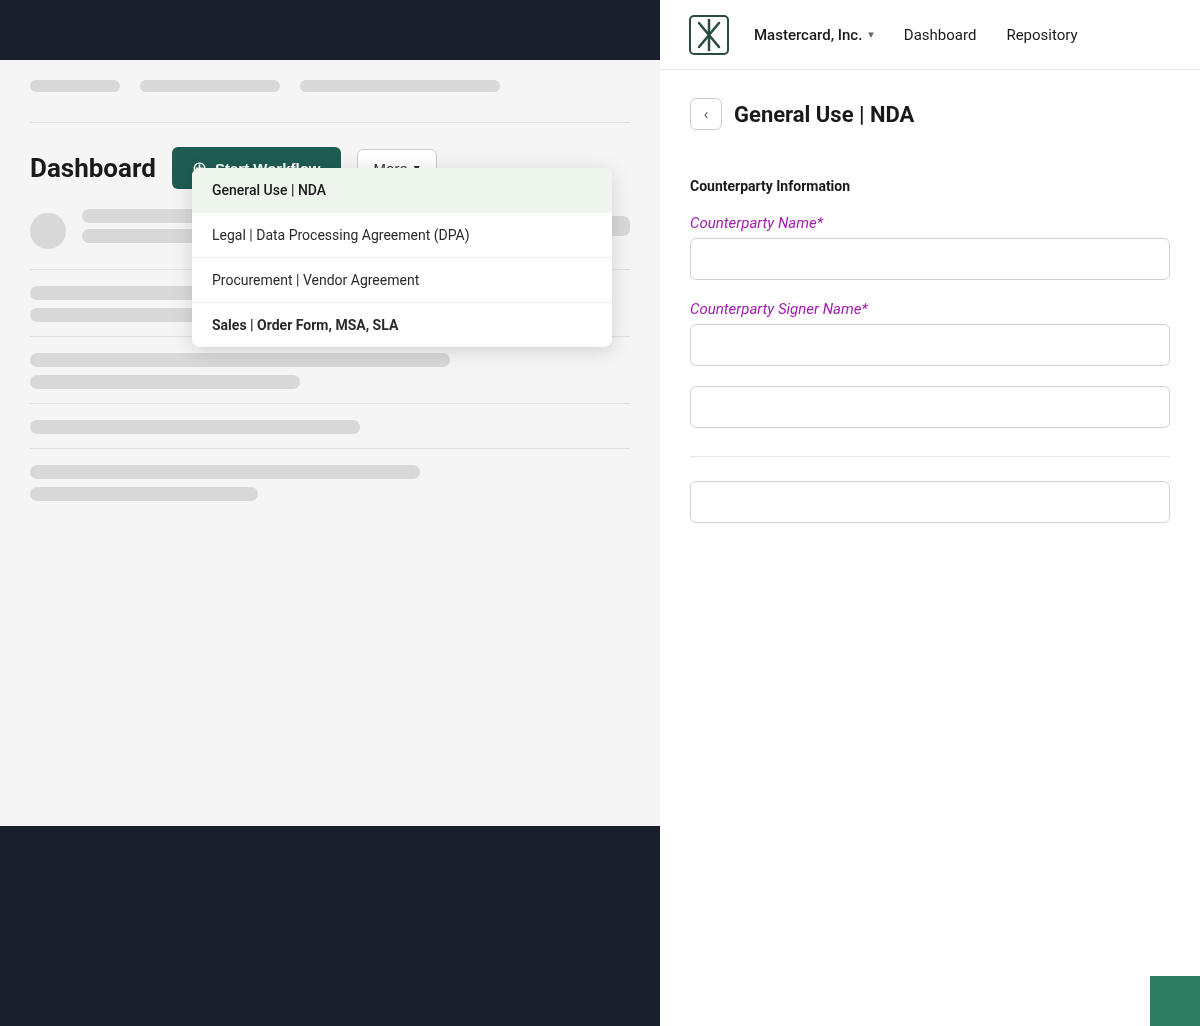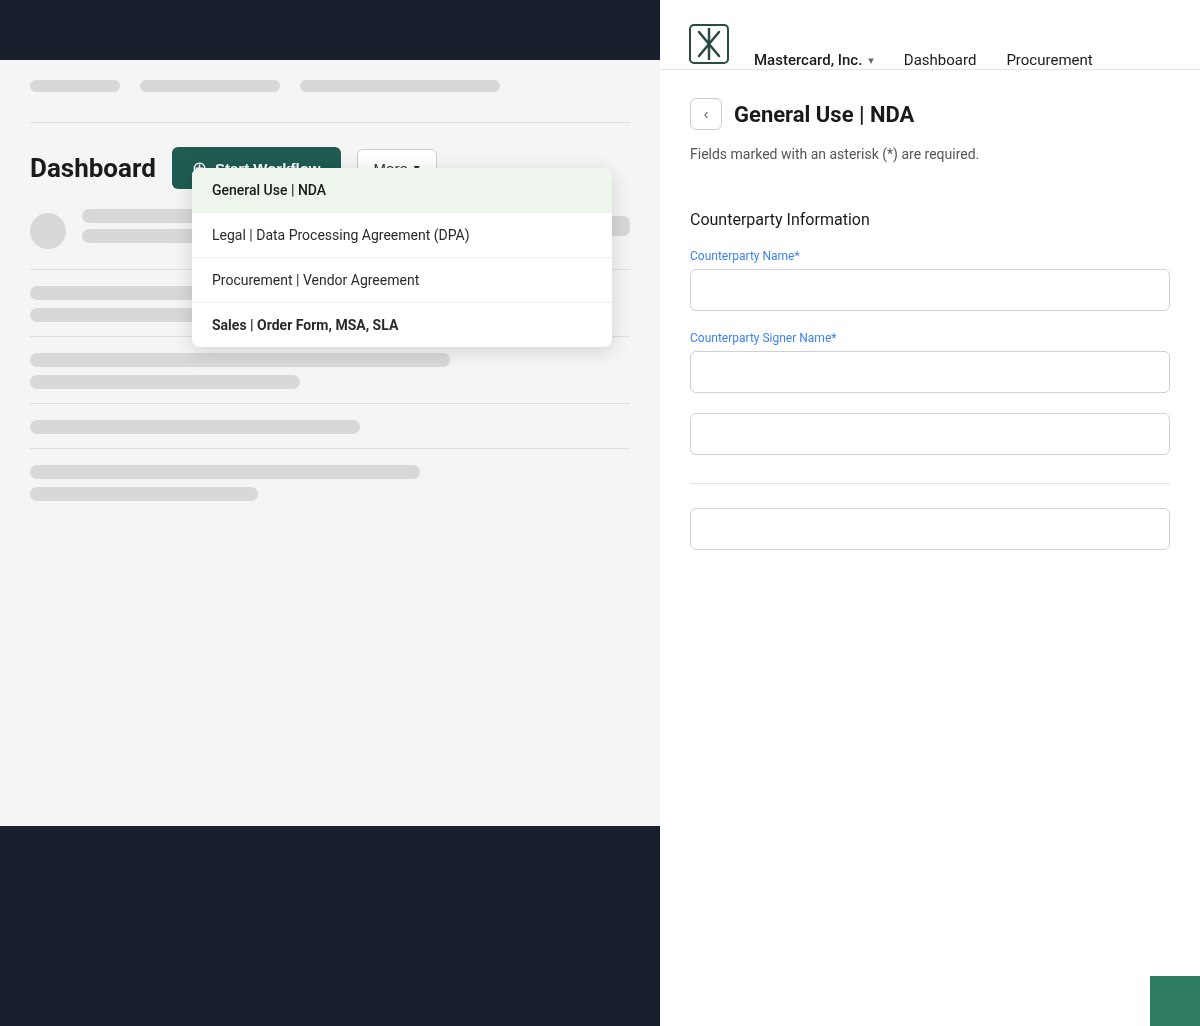--- a/index.html
+++ b/index.html
@@ -177,21 +177,21 @@
       top: 0;
       left: 660px;
       width: 540px;
       height: 1026px;
       background: white;
     }
 
     
     .right-nav {
       display: flex;
-      align-items: flex-end;
+      align-items: center;
       height: 70px;
       border-bottom: 1px solid #e5e5e5;
       padding: 0 24px;
       gap: 0;
     }
 
     .app-logo {
       width: 50px;
       height: 50px;
       display: flex;
@@ -258,32 +258,33 @@
       color: #1a1a1a;
     }
 
     .required-note {
       font-size: 14px;
       color: #555;
       margin-bottom: 28px;
     }
 
     .section-title {
-      font-size: 16px;
-      font-weight: 400;
+      font-size: 14px;
+      font-weight: 700;
       color: #1a1a1a;
       margin-bottom: 20px;
       margin-top: 48px;
     }
 
     .field-label {
-      font-size: 12px;
-      color: #3b82f6;
+      font-size: 15px;
+      color: #a21caf;
       margin-bottom: 6px;
       display: block;
+      font-style: italic;
     }
 
     .form-input {
       width: 100%;
       height: 42px;
       border: 1.5px solid #d0d0d0;
       border-radius: 6px;
       padding: 0 12px;
       font-size: 14px;
       color: #333;
@@ -415,33 +416,32 @@
         <line x1="20" y1="4" x2="20" y2="36" stroke="#2a4a44" stroke-width="2.5"></line>
         <path d="M10 8 L20 20 L10 32" stroke="#2a4a44" stroke-width="2.5" fill="none" stroke-linecap="round"></path>
         <path d="M30 8 L20 20 L30 32" stroke="#2a4a44" stroke-width="2.5" fill="none" stroke-linecap="round"></path>
       </svg>
     </div>
     <div class="nav-company">
       <span>Mastercard, Inc.</span>
       <span style="font-size:11px;color:#666;">▾</span>
     </div>
     <a class="nav-link">Dashboard</a>
-    <a class="nav-link">Procurement</a>
+    <a class="nav-link">Repository</a>
   </div>
 
   <div class="right-content">
     
     <div class="back-title-row">
       <button class="back-btn">
         <span>‹</span>
       </button>
       <h1 class="form-title">General Use | NDA</h1>
     </div>
 
-    <p class="required-note">Fields marked with an asterisk (*) are required.</p>
 
     
     <h2 class="section-title">Counterparty Information</h2>
 
     <label class="field-label">Counterparty Name*</label>
     <input class="form-input" type="text" style="">
 
     <label class="field-label">Counterparty Signer Name*</label>
     <input class="form-input" type="text" style="">
 

